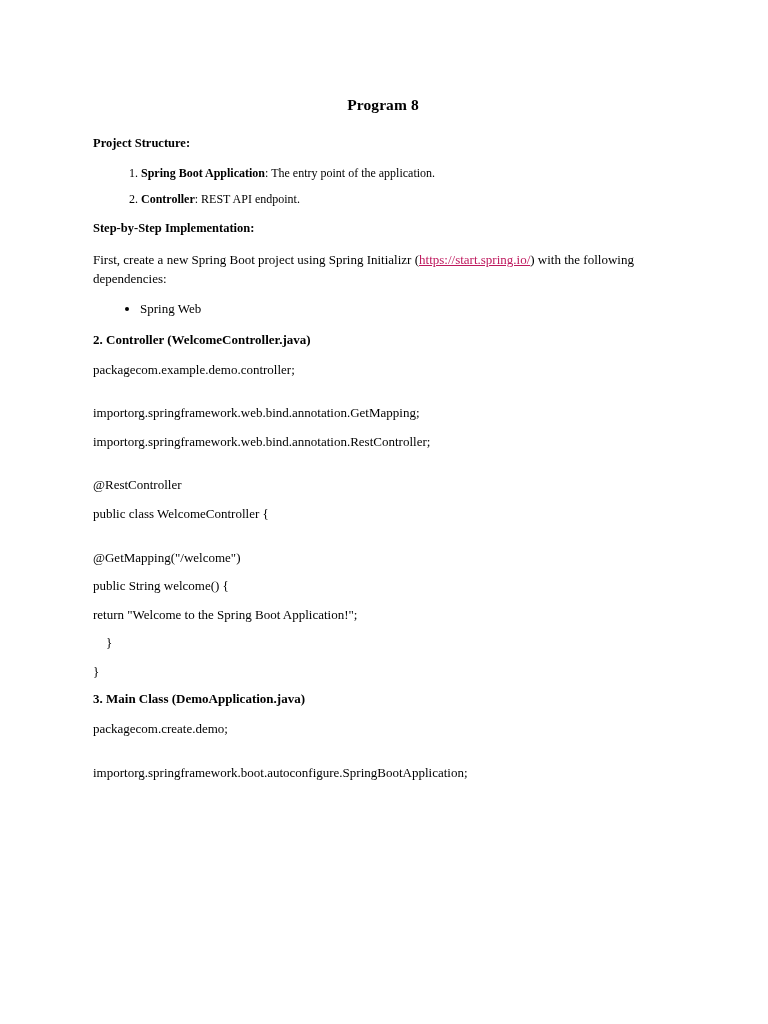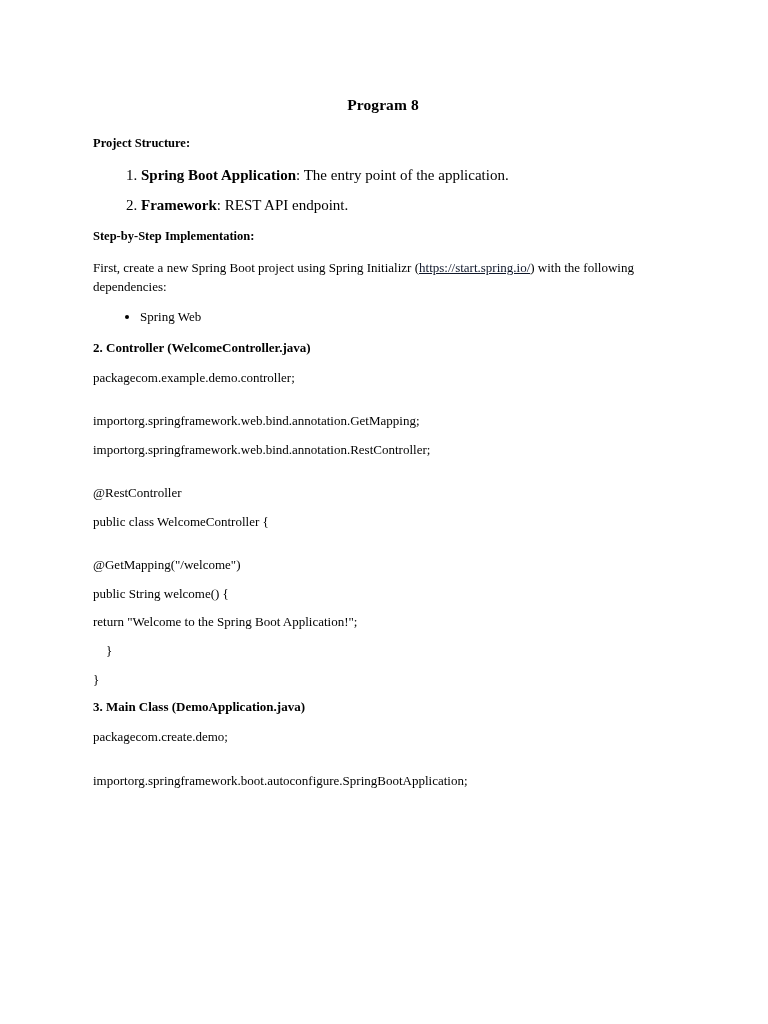--- a/index.html
+++ b/index.html
@@ -35,21 +35,21 @@
     line-height: 1.25;
   }
   .section-label {
     font-size: 12.5px;
     font-weight: bold;
     margin: 0 0 15px 0;
   }
   ol.num-list {
     margin: 0 0 14px 0;
     padding-left: 48px;
-    font-size: 15px;
+    font-size: 12px;
   }
   ol.num-list li {
     margin-bottom: 10px;
     line-height: 1.3;
   }
   ul.bullet-list {
     margin: 0 0 14px 0;
     padding-left: 47px;
     font-size: 13px;
   }
@@ -70,41 +70,41 @@
   .code-line {
     font-size: 13px;
     line-height: 1.35;
     margin: 0 0 11px 0;
     white-space: pre-wrap;
   }
   .code-blank {
     height: 15px;
   }
   a.link {
-    color: #0f172a;
+    color: #be185d;
     text-decoration: underline;
   }
   b { font-weight: bold; }
 </style>
 </head>
 <body>
 
 <div class="page">
 
   <div class="doc-title">Program 8</div>
 
 
   <div class="section-label">Project Structure:</div>
 
   <ol class="num-list">
     <li>
       <b>Spring Boot Application</b><span>: The entry point of the application.</span>
     </li>
     <li>
-      <b>Framework</b><span>: REST API endpoint.</span>
+      <b>Controller</b><span>: REST API endpoint.</span>
     </li>
   </ol>
 
   <div class="section-label">Step-by-Step Implementation:</div>
 
 
   <div class="para"><span>First, create a new Spring Boot project using Spring Initializr (</span><a class="link" href="#">https://start.spring.io/</a><span>) with the following dependencies:</span></div>
 
   <ul class="bullet-list">
     <li>Spring Web</li>

